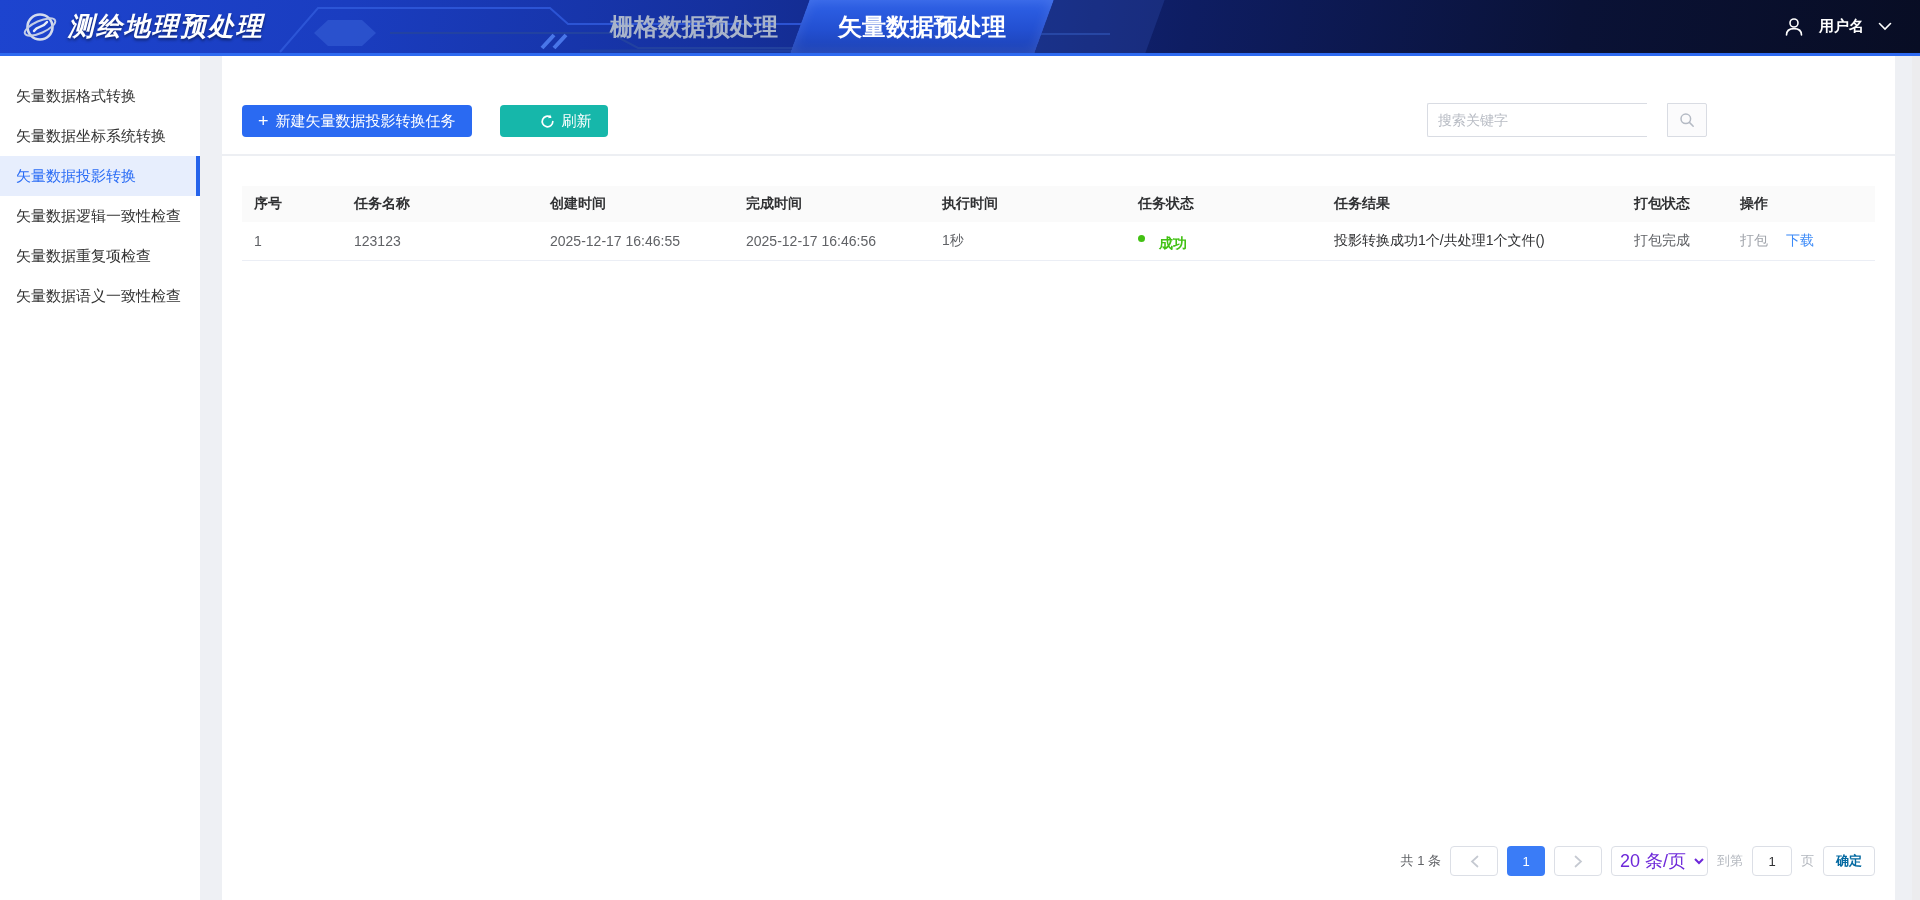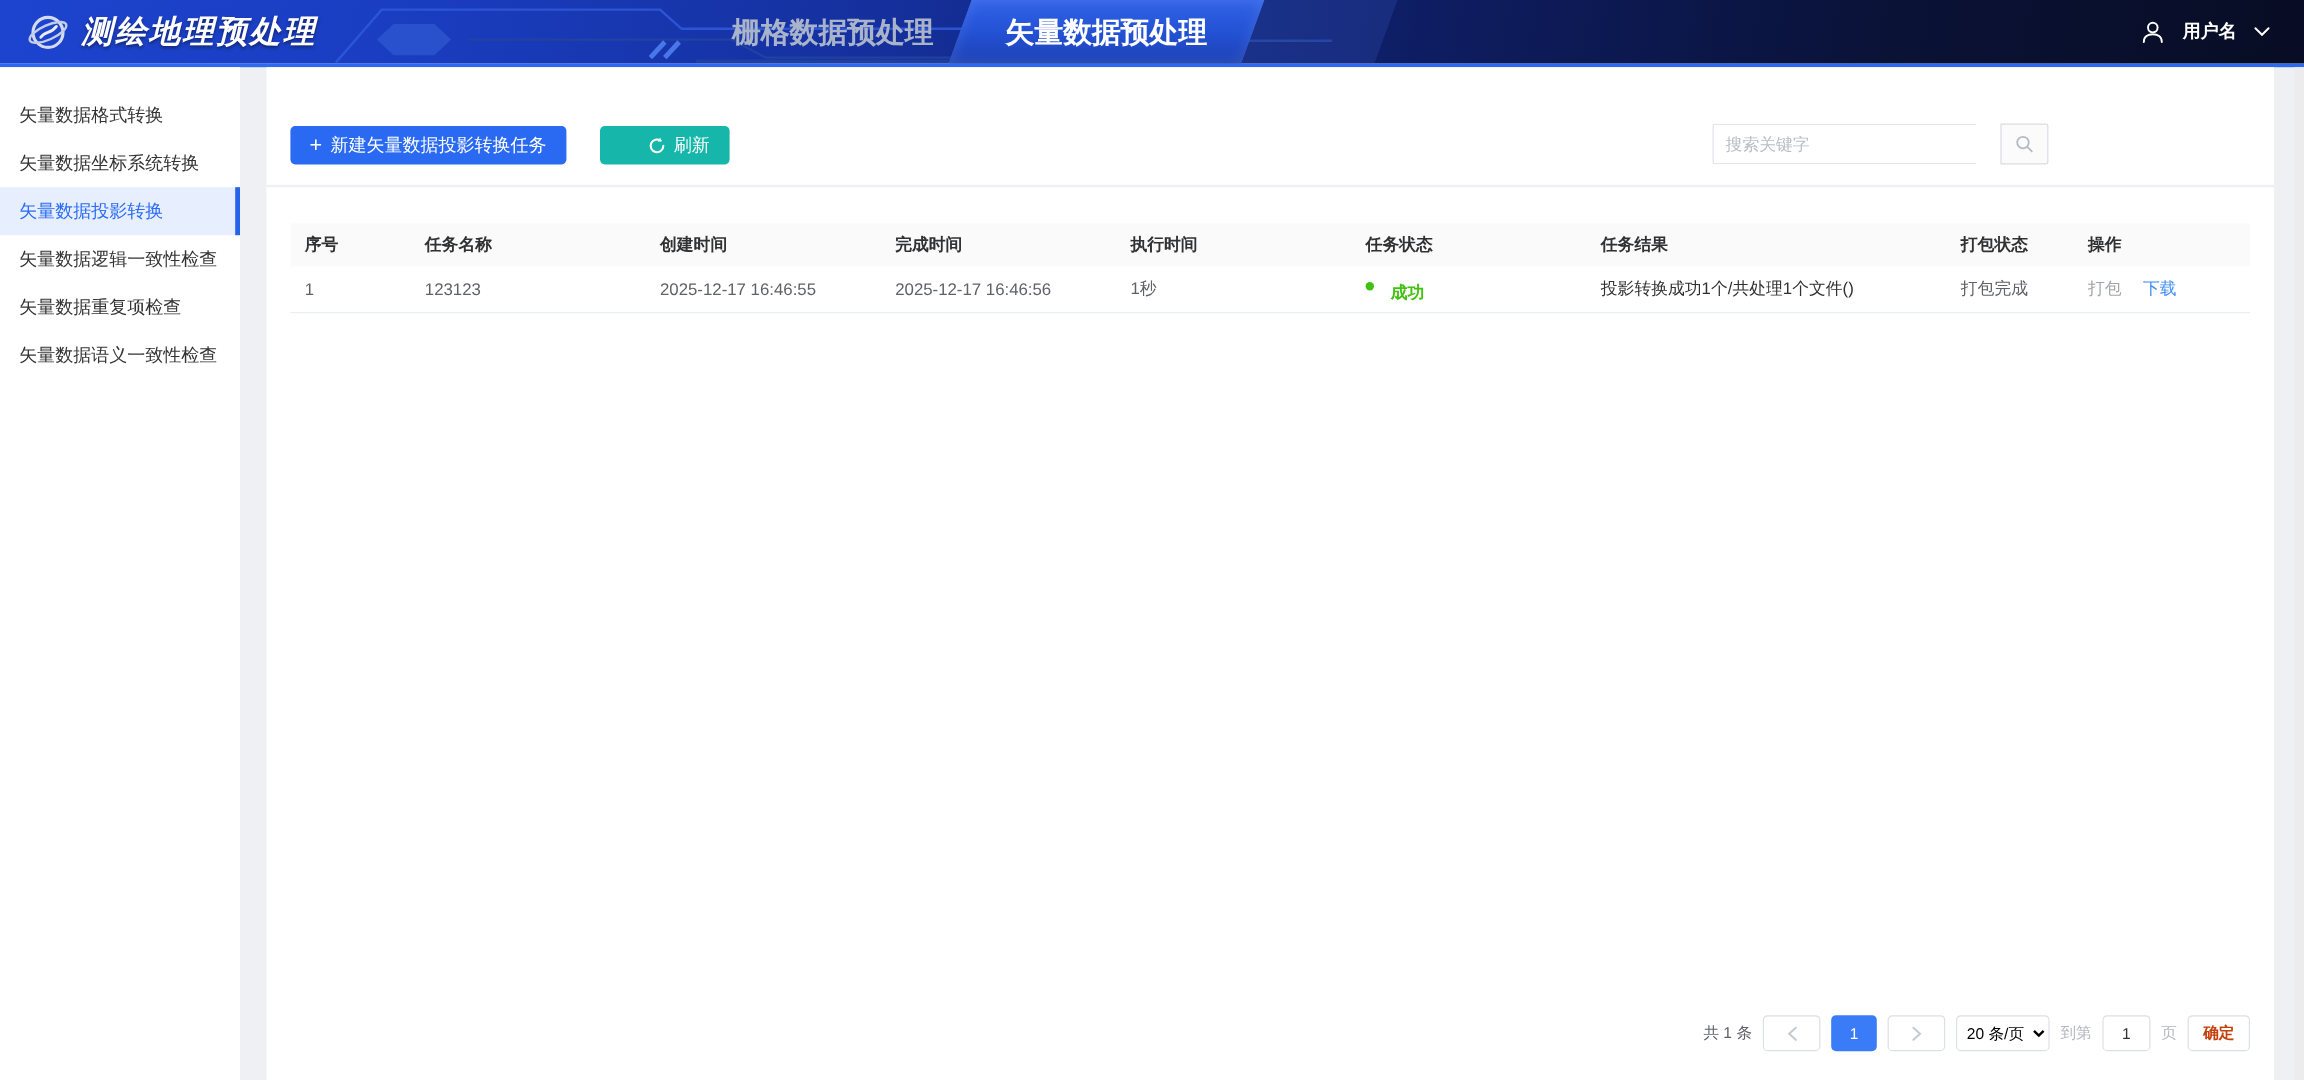--- a/index.html
+++ b/index.html
@@ -73,27 +73,27 @@
   .op-download { color:#3d8bf8; cursor:pointer; }
 
   
   .pager { position:absolute; right:20px; bottom:24px; display:flex; align-items:center; gap:9px;
            font-size:13px; color:#606266; }
   .pg-btn { width:48px; height:30px; border:1px solid #dcdfe6; border-radius:4px; background:#fff;
             display:flex; align-items:center; justify-content:center; cursor:pointer; }
   .pg-btn svg { display:block; }
   .pg-page { width:38px; height:30px; border-radius:4px; background:#3a7cf7; color:#fff;
              display:flex; align-items:center; justify-content:center; font-size:13px; cursor:pointer; }
-  .pg-select { height:30px; border:1px solid #dcdfe6; border-radius:4px; font-size:13px; color:#000000;
+  .pg-select { height:30px; border:1px solid #dcdfe6; border-radius:4px; font-size:18px; color:#6d28d9;
                padding:0 4px; background:#fff; font-family:"Liberation Sans", sans-serif; outline:none; cursor:pointer; }
   .pg-muted { color:#b4b8bf; }
   .pg-input { width:40px; height:30px; border:1px solid #dcdfe6; border-radius:4px; text-align:center;
               font-size:13px; color:#303133; font-family:"Liberation Sans", sans-serif; outline:none; }
   .pg-ok { height:30px; padding:0 12px; border:1px solid #dcdfe6; border-radius:4px; background:#fff;
-           font-size:13px; font-weight:700; color:#c2410c; font-family:"Liberation Sans", sans-serif; cursor:pointer; }
+           font-size:13px; font-weight:700; color:#0369a1; font-family:"Liberation Sans", sans-serif; cursor:pointer; }
 
   
   .scroll-track { position:absolute; top:56px; right:0; bottom:0; width:8px; background:#ececee; }
 </style>
 </head>
 <body>
 
 <div class="header">
   <svg class="circuit" viewBox="0 0 1000 53" fill="none">
     <path d="M30,52 L68,8 L300,8 L318,24 L560,24" stroke="#2f58d8" stroke-width="2" opacity="0.9"></path>

